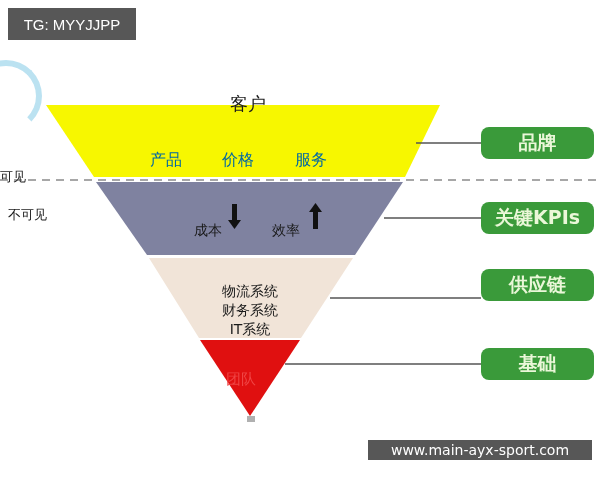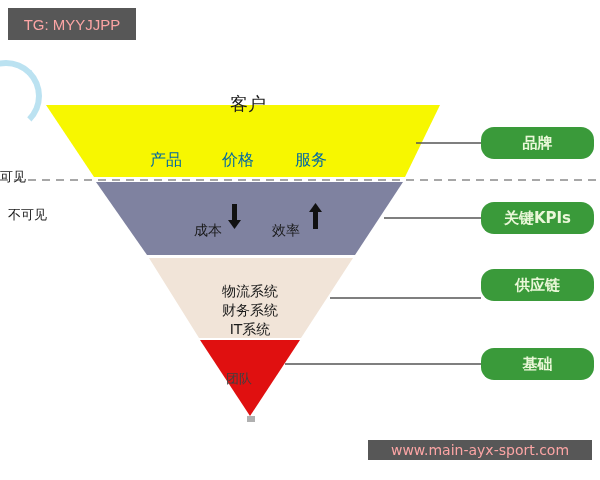--- a/index.html
+++ b/index.html
@@ -1,30 +1,30 @@
 <!DOCTYPE html>
 <html><head>
 <meta charset="utf-8">
 <style>
   html, body { margin:0; padding:0; }
   body { width:600px; height:480px; background:#ffffff; position:relative; overflow:hidden; font-family:"DejaVu Sans", sans-serif; }
-  .wm { position:absolute; background:#575757; color:#fca5a5; font-family:"Liberation Sans", sans-serif; font-size:15px; display:flex; align-items:center; justify-content:center; }
+  .wm { position:absolute; background:#575757; color:#ffffff; font-family:"Liberation Sans", sans-serif; font-size:15px; display:flex; align-items:center; justify-content:center; }
   #wm-top { left:8px; top:8px; width:128px; height:32px; }
   #wm-bottom { left:368px; top:440px; width:224px; height:20px; font-family:"DejaVu Sans", sans-serif; font-size:14px; }
   .deco { position:absolute; left:-30px; top:60px; width:60px; height:60px; border-radius:50%; border:6px solid #9fd6ec; border-left-color:transparent; border-bottom-color:transparent; opacity:0.7; }
   svg { position:absolute; left:0; top:0; }
   .lbl { position:absolute; font-weight:normal; color:#1a1a1a; white-space:nowrap;margin-top:16px; }
   .title { left:230px; top:76px; font-size:18px; }
   .visible { left:0; top:152px; font-size:13px; }
   .invisible { left:8px; top:190px; font-size:13px; }
   .yl { top:134px; font-size:16px; color:#0369a1; }
   .gl { top:206px; font-size:14px; }
   .sys { left:200px; width:100px; text-align:center; font-size:14px; line-height:19px; top:266px; }
-  .team { left:226px; top:354px; font-size:13px; color:#404040; }
-  .gbtn { position:absolute; left:481px; width:113px; height:32px; background:#3a9a3a; border-radius:13px; color:#eaf7d8; font-weight:bold; font-size:15px; display:flex; align-items:center; justify-content:center; }
+  .team { left:226px; top:354px; font-size:15px; color:#ef4444; }
+  .gbtn { position:absolute; left:481px; width:113px; height:32px; background:#3a9a3a; border-radius:8px; color:#eaf7d8; font-weight:bold; font-size:19px; display:flex; align-items:center; justify-content:center; }
 </style>
 </head>
 <body>
 
 <div class="deco"></div>
 
 <svg width="600" height="480">
 
   <polygon points="46,105 440,105 405,177 94,177" fill="#f7f700"></polygon>
 

